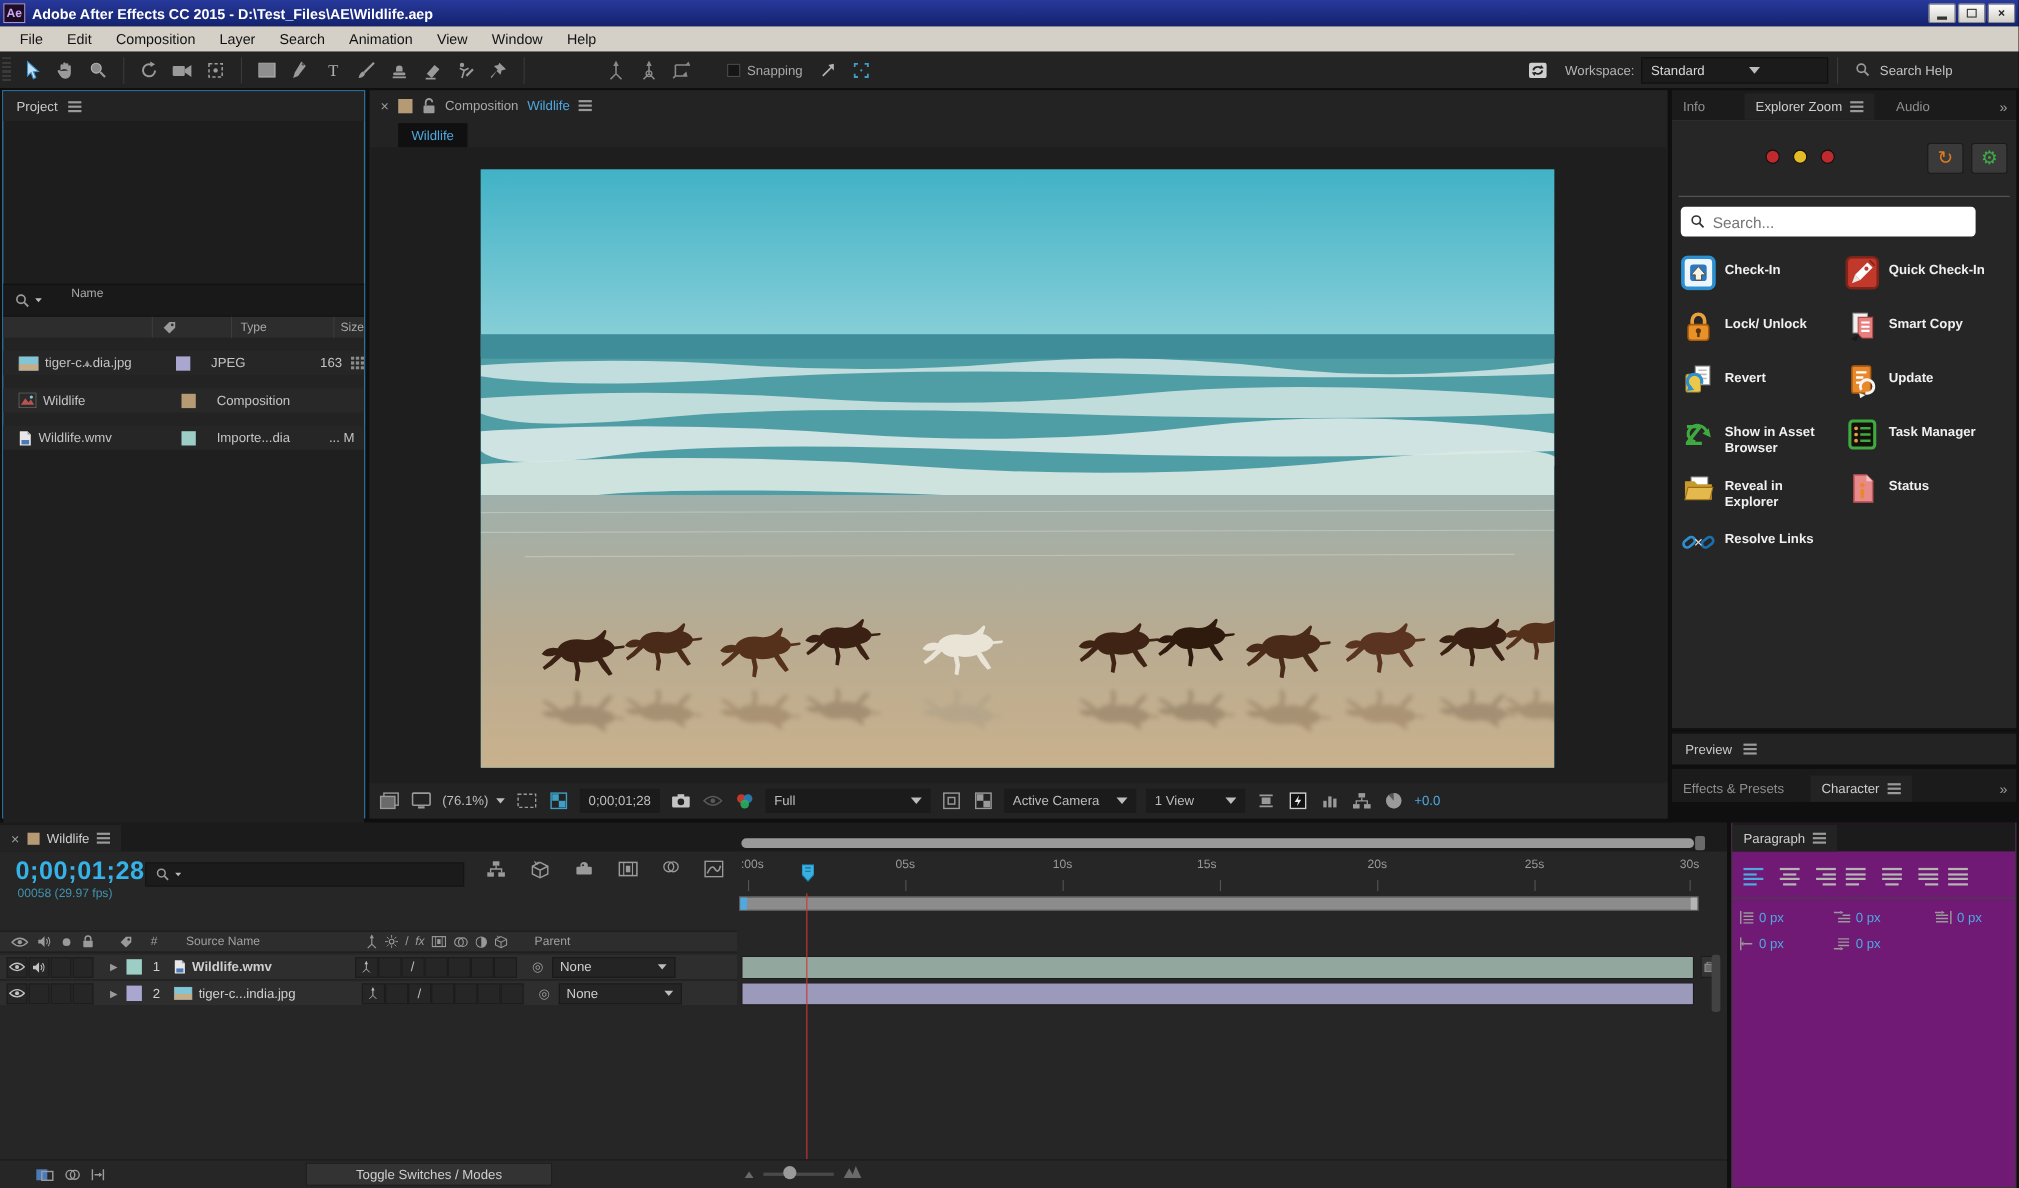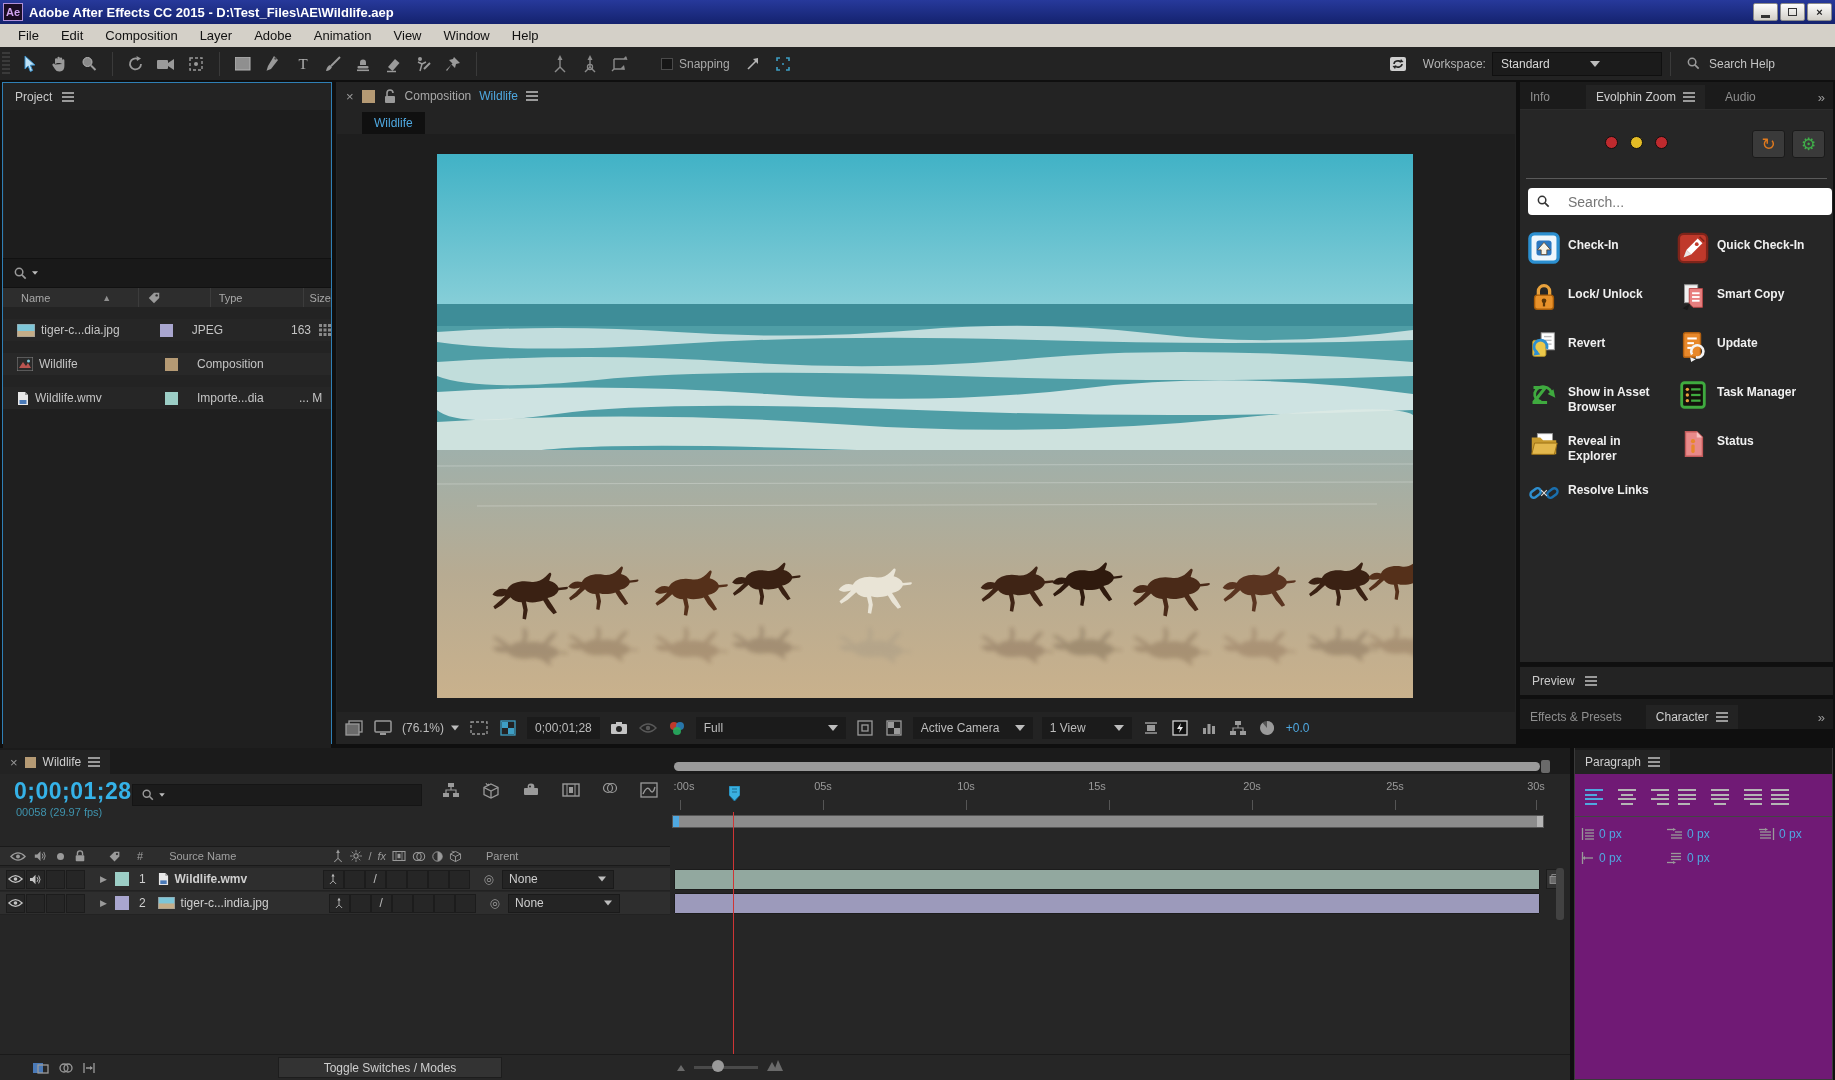--- a/index.html
+++ b/index.html
@@ -40,21 +40,21 @@
   .hamb{display:inline-block;width:12px;}
   .hamb i{display:block;height:2px;background:#9a9a9a;margin:2px 0;}
   .closex{color:#9a9a9a;font-size:13px;}
   .labelsq{width:13px;height:13px;display:inline-block;}
   
   .project{left:2px;top:82px;width:330px;height:662px;border:1px solid #2f7fb5;background:#232323;}
   .proj-head{height:27px;display:flex;align-items:center;gap:10px;padding-left:12px;color:#c9c9c9;font-size:12px;background:#232323;}
   .proj-preview{height:148px;background:#1d1d1d;margin:0 1px;}
   .proj-search{height:30px;background:#191919;display:flex;align-items:center;padding-left:10px;border-top:1px solid #111;border-bottom:1px solid #111;}
   .list-head{height:19px;background:#2d2d2d;display:flex;align-items:center;color:#a8a8a8;font-size:11px;}
-  .lh-name{width:150px;padding-left:18px;display:flex;align-items:center;gap:52px;}
+  .lh-name{width:150px;padding-left:18px;display:flex;align-items:center;gap:52px;flex-direction:column;}
   .lh-tag{width:36px;display:flex;justify-content:center;border-left:1px solid #3c3c3c;height:100%;align-items:center;}
   .lh-type{width:104px;padding-left:8px;border-left:1px solid #3c3c3c;height:100%;display:flex;align-items:center;margin-left:40px;}
   .lh-size{flex:1;padding-left:6px;border-left:1px solid #3c3c3c;height:100%;display:flex;align-items:center;}
   .prow{height:22px;display:flex;align-items:center;color:#c4c4c4;font-size:12px;background:#282828;margin-top:12px;}
   .prow:nth-child(odd){background:#262626;}
   .prow .nm{width:150px;display:flex;align-items:center;gap:6px;padding-left:14px;white-space:nowrap;}
   .prow .tg{width:36px;display:flex;justify-content:center;}
   .prow .tp{width:104px;padding-left:8px;}
   .prow .sz{flex:1;padding-left:6px;display:flex;align-items:center;gap:8px;}
   .proj-rest{background:#1f1f1f;height:394px;}
@@ -75,22 +75,22 @@
   .cicon{width:20px;height:18px;display:flex;align-items:center;justify-content:center;}
   
   .rcol{left:1520px;top:82px;width:313px;height:662px;background:#0f0f0f;}
   .rtabs{height:27px;background:#1b1b1b;display:flex;align-items:flex-end;font-size:12px;}
   .evo{background:#262626;height:553px;position:relative;border-top:1px solid #2c2c2c;}
   .dots{position:absolute;left:85px;top:26px;display:flex;gap:12px;}
   .dot{width:13px;height:13px;border-radius:50%;border:1px solid #101010;}
   .evo-btn{position:absolute;width:33px;height:28px;background:#3a3a3a;border:1px solid #1a1a1a;border-radius:3px;
     display:flex;align-items:center;justify-content:center;font-size:17px;}
   .evo-divider{position:absolute;left:6px;right:6px;top:68px;height:1px;background:#5a5a5a;}
-  .evo-search{position:absolute;left:8px;top:78px;width:304px;height:27px;background:#fff;border-radius:4px;
-    display:flex;align-items:center;padding-left:8px;gap:17px;}
+  .evo-search{position:absolute;left:8px;top:78px;width:268px;height:27px;background:#fff;border-radius:4px;
+    display:flex;align-items:center;padding-left:8px;gap:6px;}
   .evo-search input{border:none;outline:none;font-size:14px;color:#777;width:230px;font-family:inherit;background:transparent;}
   .egrid{position:absolute;left:8px;top:118px;width:298px;display:grid;grid-template-columns:1fr 1fr;
     grid-auto-rows:48px;row-gap:1px;}
   .ebtn{display:flex;align-items:flex-start;gap:8px;color:#f0f0f0;font-size:12px;font-weight:bold;padding-top:4px;}
   .ebtn .lbl{padding-top:6px;line-height:1.25;max-width:92px;}
   .eicon{width:32px;height:32px;flex:0 0 32px;}
   .pv-head{height:29px;background:#232323;margin-top:4px;display:flex;align-items:center;gap:10px;
     padding-left:12px;color:#c9c9c9;font-size:12px;border-top:1px solid #101010;}
   .rbot-tabs{height:30px;background:#1b1b1b;margin-top:4px;display:flex;align-items:flex-end;font-size:12px;}
   .chev{margin-left:auto;color:#9a9a9a;padding:0 8px 4px 0;font-size:13px;}
@@ -315,21 +315,21 @@
         <span>×</span>
       </span>
   </div>
 </div>
 
 <div class="abs menubar">
   <span class="menu-item">File</span>
   <span class="menu-item">Edit</span>
   <span class="menu-item">Composition</span>
   <span class="menu-item">Layer</span>
-  <span class="menu-item">Adobe</span>
+  <span class="menu-item">Search</span>
   <span class="menu-item">Animation</span>
   <span class="menu-item">View</span>
   <span class="menu-item">Window</span>
   <span class="menu-item">Help</span>
 </div>
 
 <div class="abs toolbar">
   <span class="grip"></span>
   <span class="tool">
       <svg width="18" height="18" viewBox="0 0 18 18">
@@ -749,21 +749,21 @@
     <span class="blue">+0.0</span>
   </div>
 </div>
 
 <div class="abs rcol">
   <div class="rtabs">
     <span class="ptab inactive">
         <span>Info</span>
       </span>
     <span class="ptab" style="margin-left:26px">
-      <span>Evolphin Zoom</span>
+      <span>Explorer Zoom</span>
       <span class="hamb">
           <i></i>
           <i></i>
           <i></i>
         </span>
     </span>
     <span class="ptab inactive" style="margin-left:10px">
         <span>Audio</span>
       </span>
     <span class="chev">»</span>

